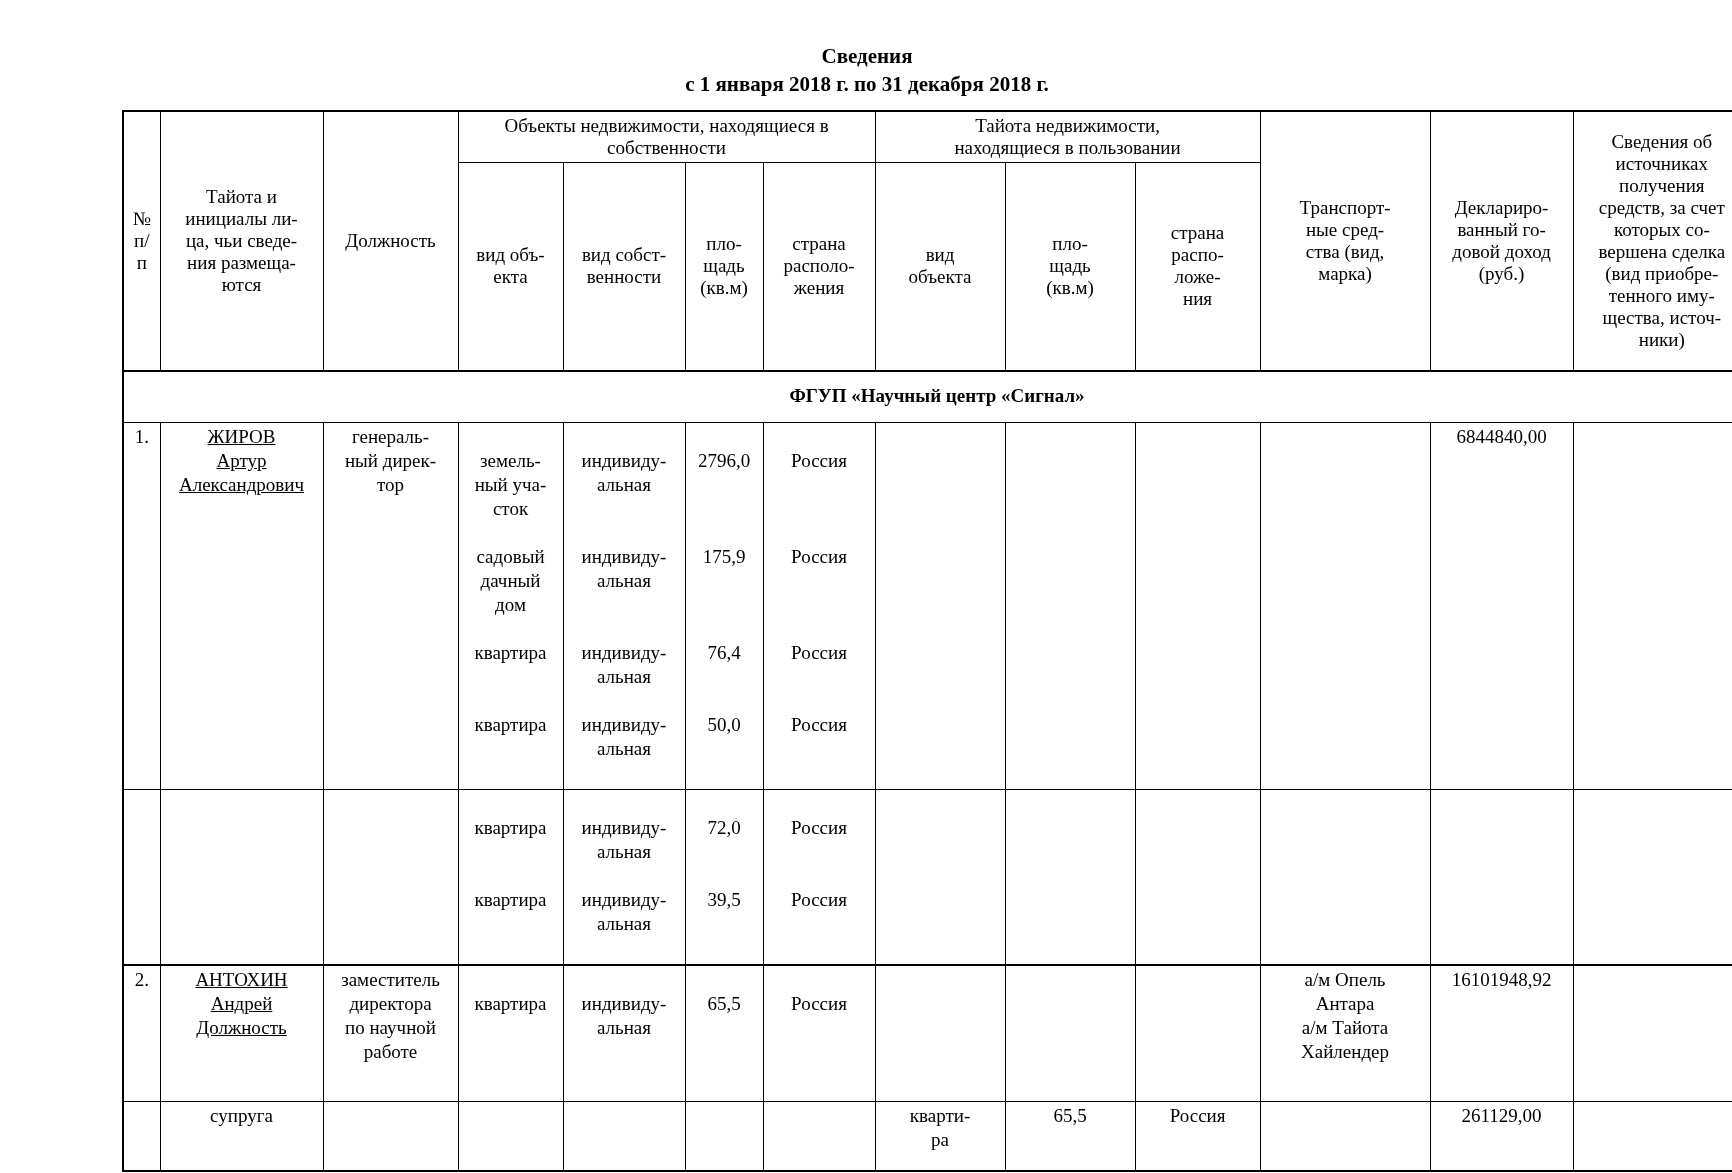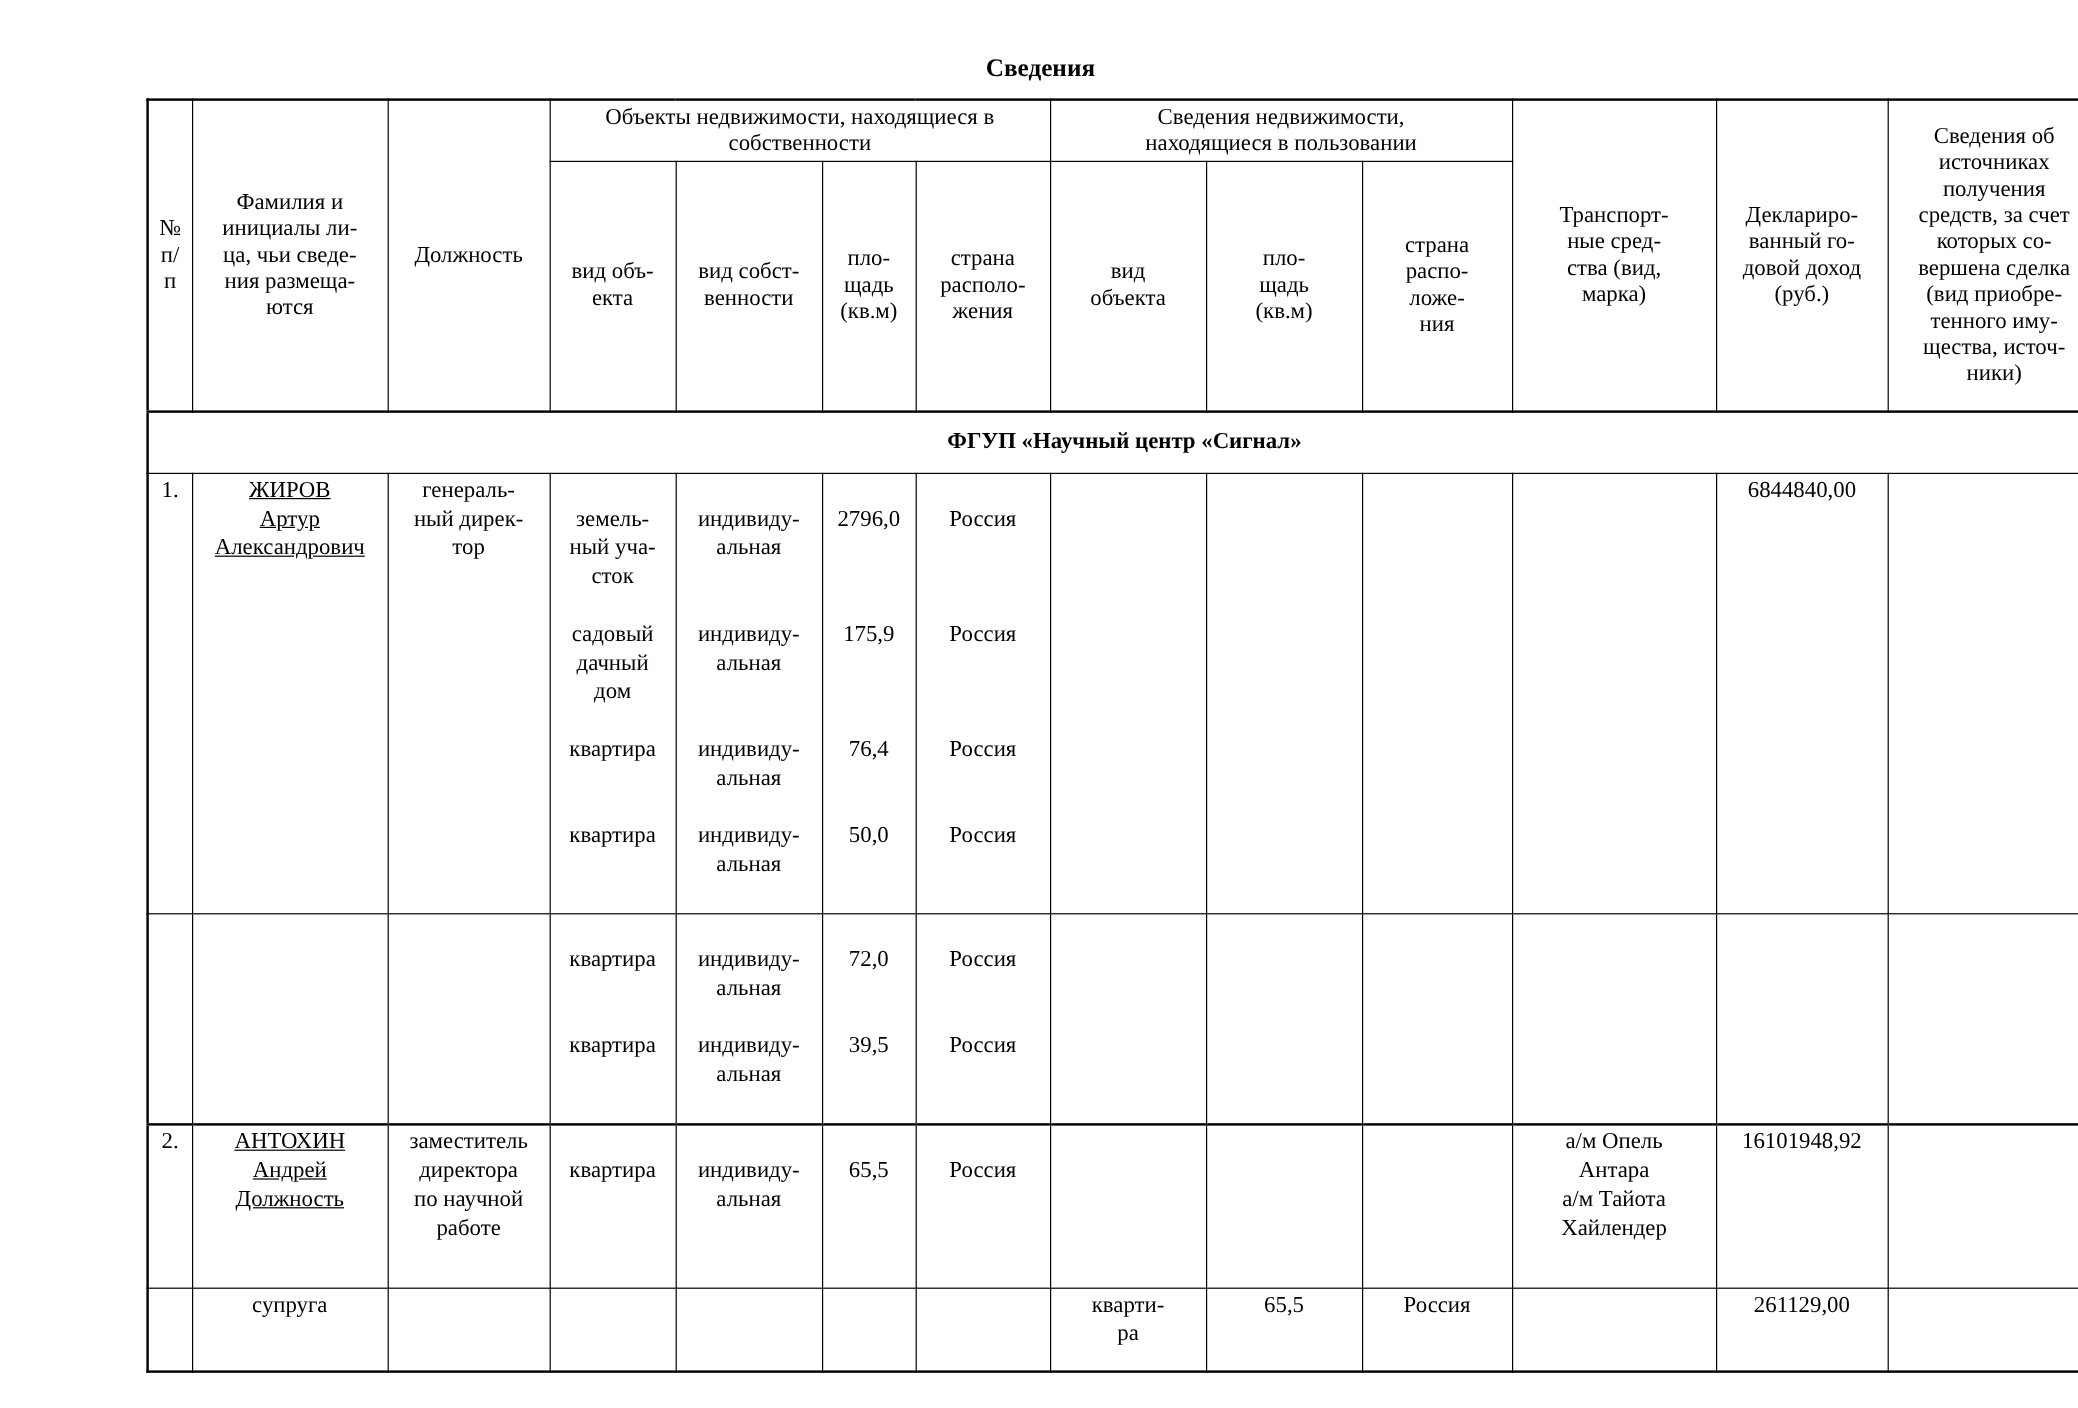--- a/index.html
+++ b/index.html
@@ -40,20 +40,21 @@
   .ph2{min-height:48px;}
   .ph3{min-height:72px;}
 </style>
 </head>
 <body>
 
 <div class="page">
 
   <div class="title-wrap">
     <div>Сведения</div>
+    <div>с 1 января 2018 г. по 31 декабря 2018 г.</div>
   </div>
 
   <table class="main">
     <colgroup>
       <col style="width:37px">
         <col style="width:163px">
         <col style="width:135px">
       <col style="width:105px">
         <col style="width:122px">
         <col style="width:78px">
@@ -64,29 +65,29 @@
       <col style="width:170px">
         <col style="width:143px">
         <col style="width:178px">
     </colgroup>
 
     <thead>
       <tr class="hdr-top">
         <th rowspan="2">№
 п/
 п</th>
-        <th rowspan="2">Фамилия и
+        <th rowspan="2">Тайота и
 инициалы ли-
 ца, чьи сведе-
 ния размеща-
 ются</th>
         <th rowspan="2">Должность</th>
         <th colspan="4">Объекты недвижимости, находящиеся в
 собственности</th>
-        <th colspan="3">Сведения недвижимости,
+        <th colspan="3">Тайота недвижимости,
 находящиеся в пользовании</th>
         <th rowspan="2">Транспорт-
 ные сред-
 ства (вид,
 марка)</th>
         <th rowspan="2">Деклариро-
 ванный го-
 довой доход
 (руб.)</th>
         <th rowspan="2">Сведения об

